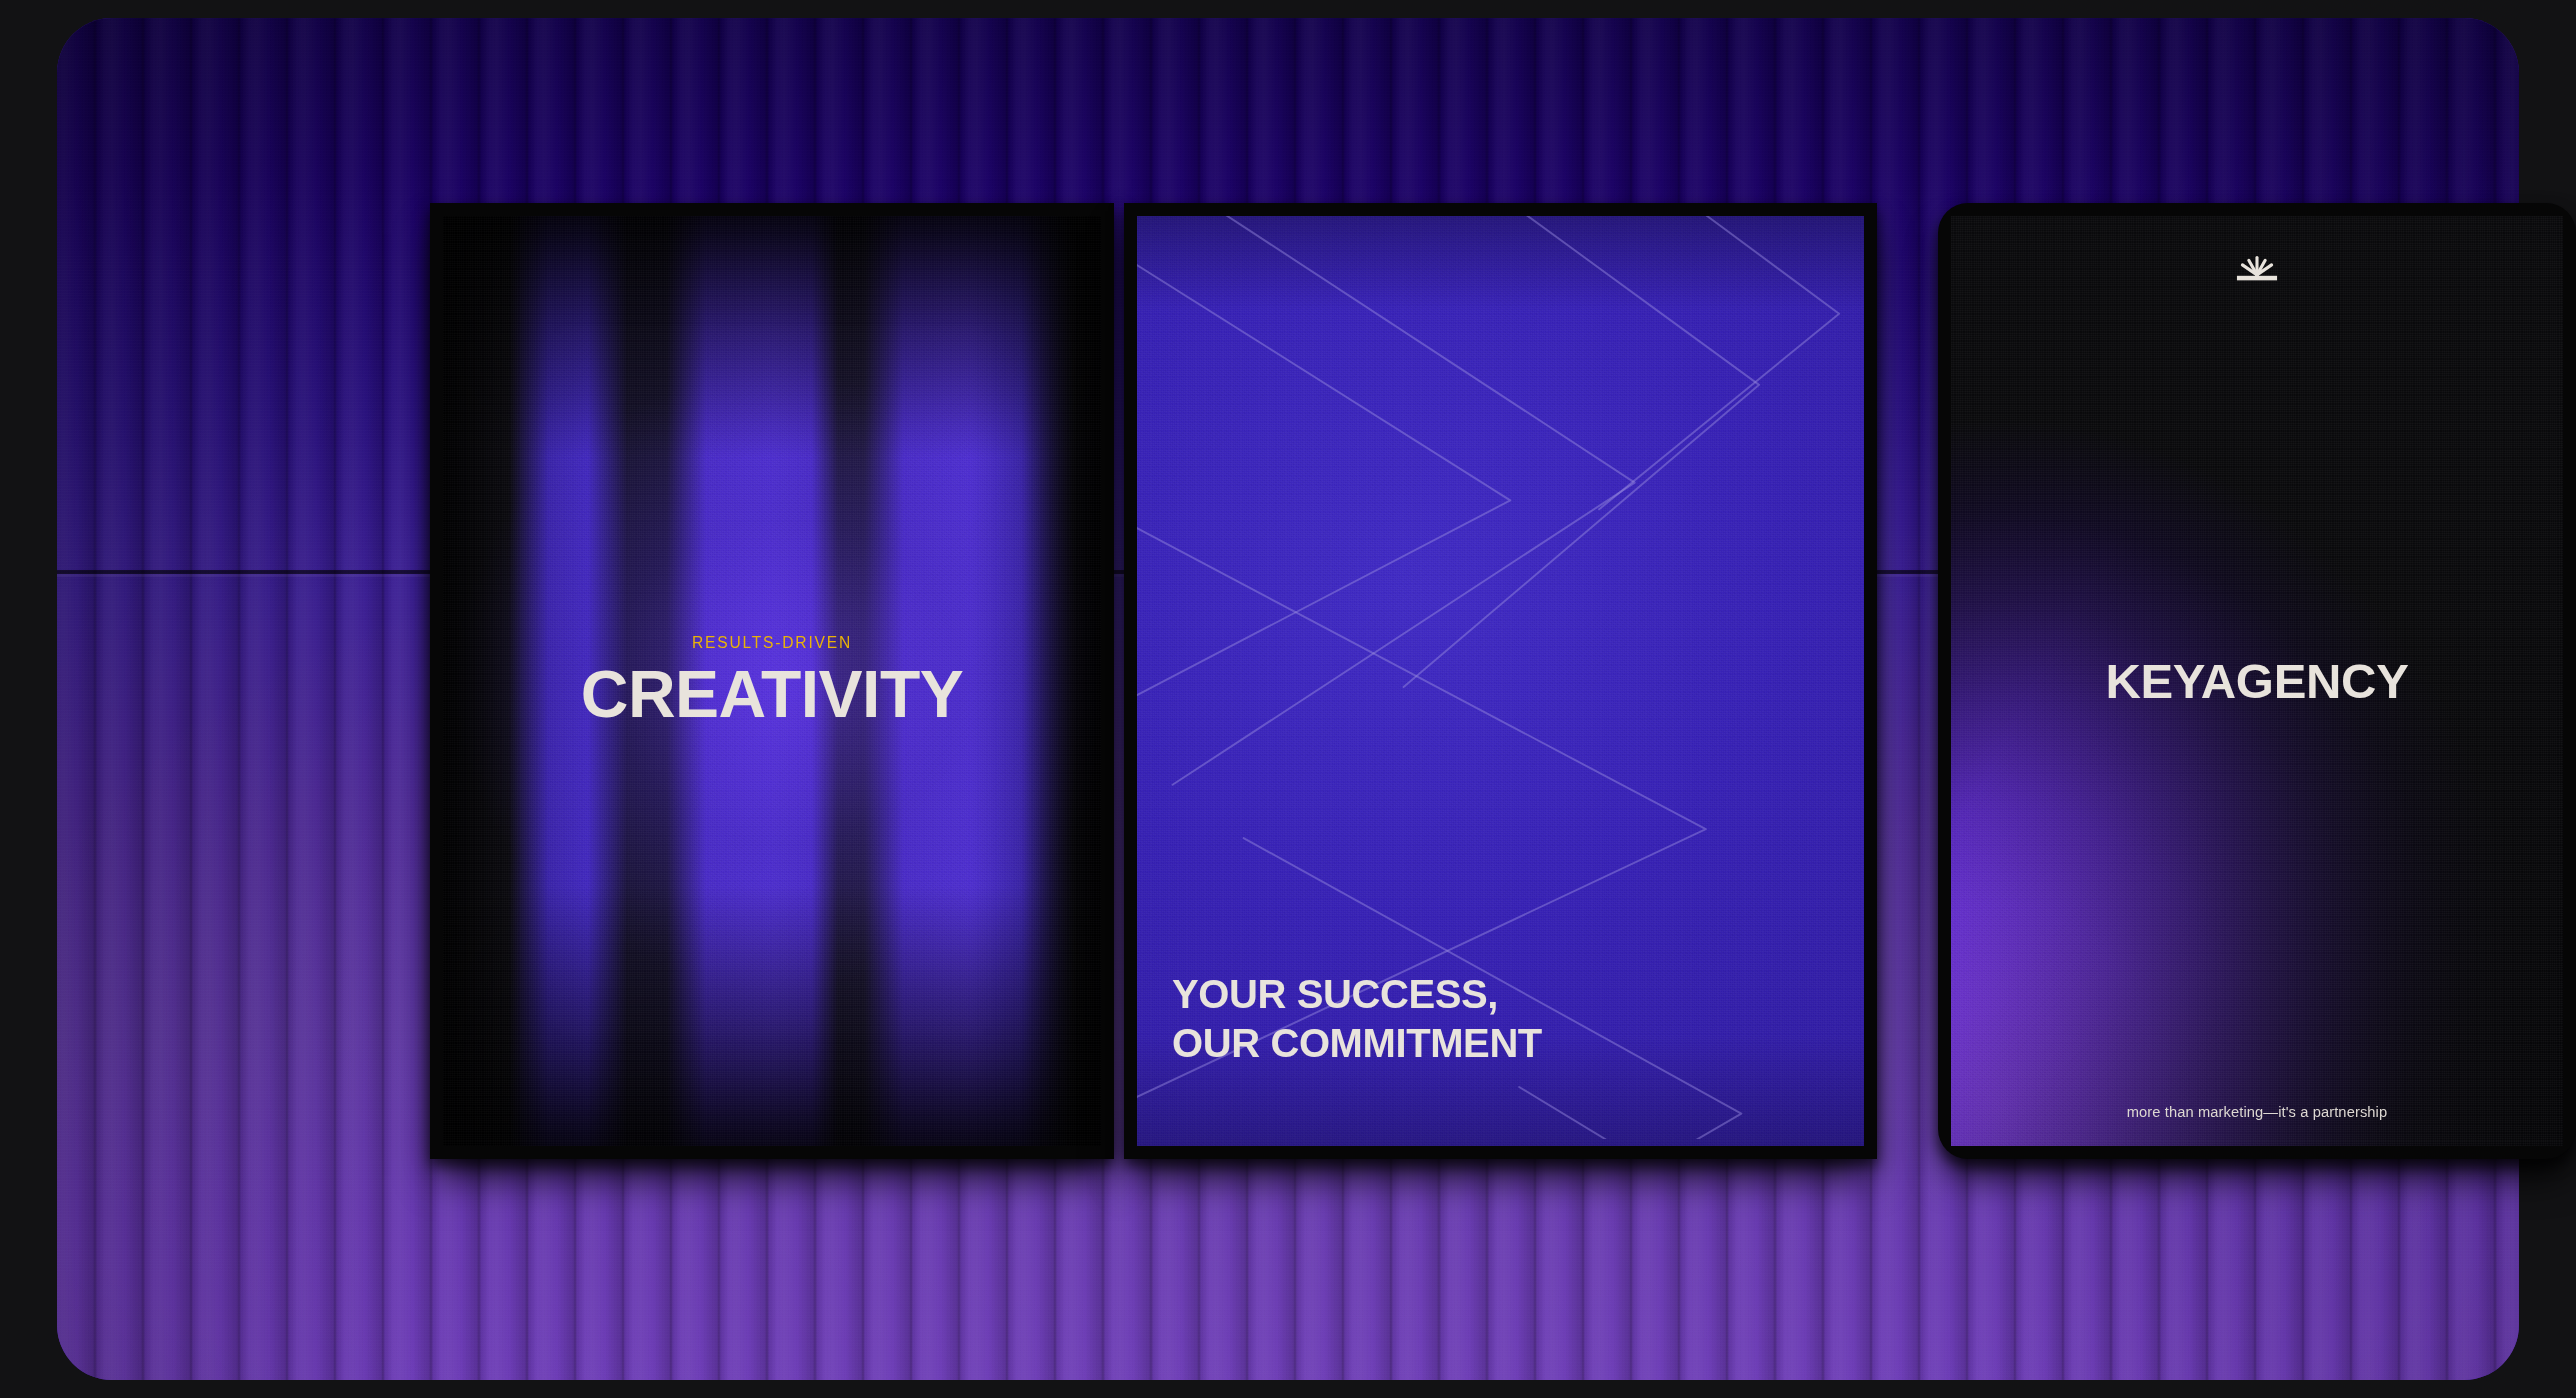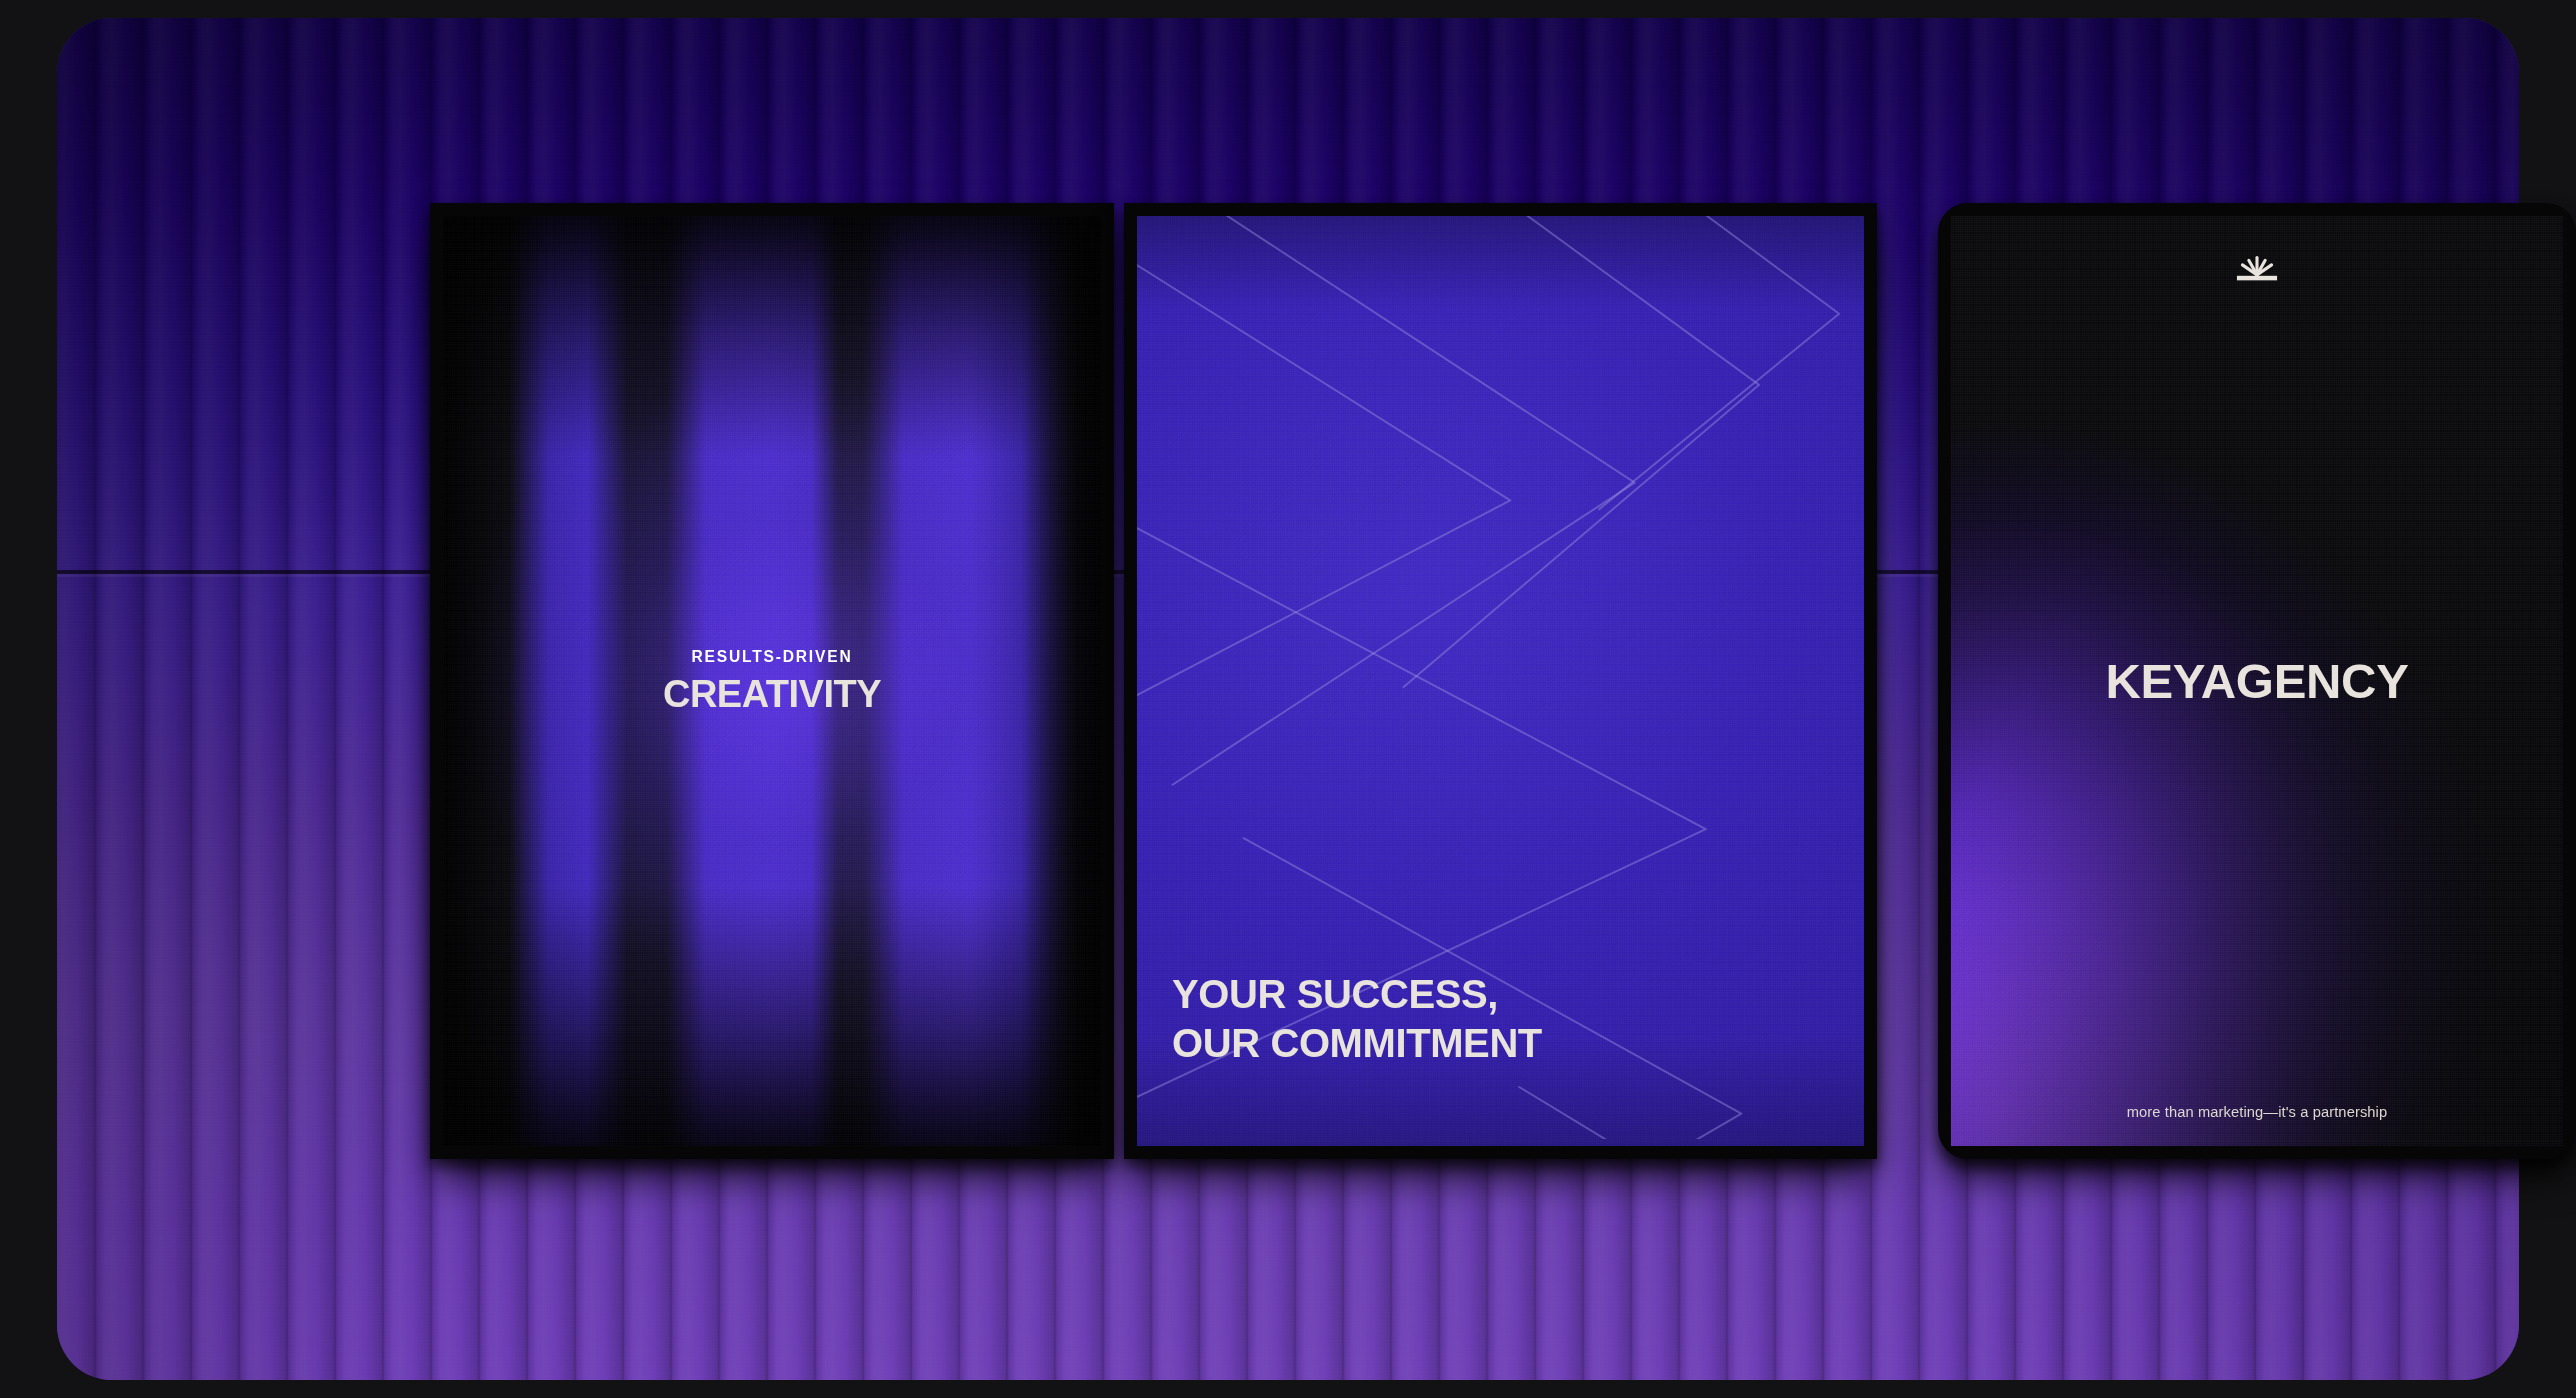--- a/index.html
+++ b/index.html
@@ -154,29 +154,29 @@
       linear-gradient(to right, rgba(0,0,0,0.80) 0%, rgba(0,0,0,0) 12%, rgba(0,0,0,0) 88%, rgba(0,0,0,0.80) 100%);
   }
   .p1-text {
     position:absolute;
     left:0; right:0; top:50%;
     transform:translateY(-50%);
     text-align:center;
     z-index:6;
   }
   .p1-eyebrow {
-    color:#ffffff;
+    color:#eab308;
     font-size:15.6px;
-    font-weight:700;
+    font-weight:400;
     letter-spacing:1.8px;
     margin-bottom:9.2px;
   }
   .p1-headline {
     color:#E8E3DC;
-    font-size:38px;
+    font-size:66px;
     font-weight:700;
     letter-spacing:-0.5px;
     line-height:1.0;
   }
 
   
   #poster2-frame { left:1124px; top:203px; width:753px; height:956px; }
   .p2-base { position:absolute; inset:0; background:#3620b4; }
   .p2-tint {
     position:absolute; inset:0;

